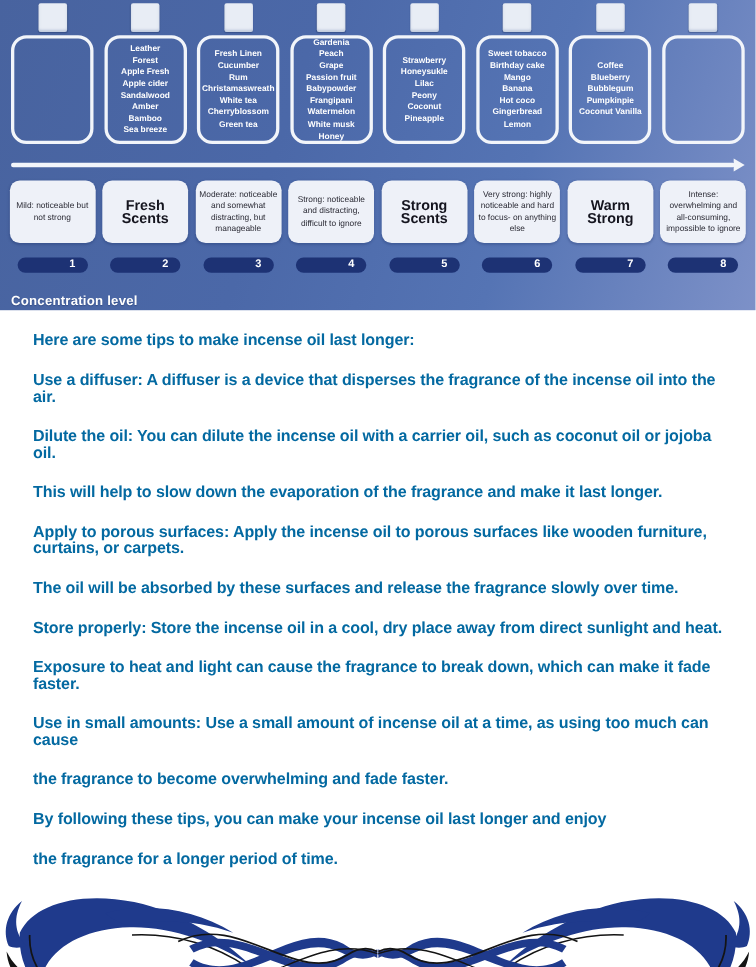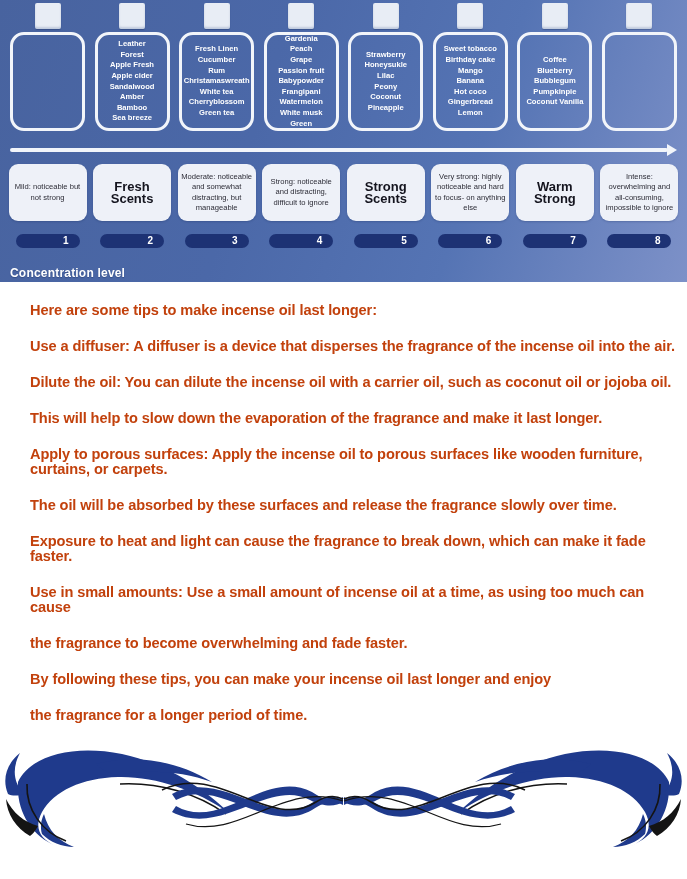--- a/index.html
+++ b/index.html
@@ -60,23 +60,23 @@
 
   .axis-label {
     position:absolute; left:10px; bottom:2px;
     color:#ffffff; font-weight:bold; font-size:12px; letter-spacing:.2px;
     text-shadow:0 1px 1px rgba(20,40,90,.4);
   }
 
   
   .tips { padding:21px 10px 0 30px; }
   .tips p {
-    margin:0 0 21px 0;
+    margin:0 15px 21px 0;
     font-size:14.6px; line-height:15px; font-weight:600;
-    color:#c2410c; letter-spacing:-0.1px;
+    color:#0369a1; letter-spacing:-0.1px;
   }
 
   
   .tribal-wrap { margin-top:0; }
   .tribal-wrap svg { display:block; }
 </style>
 </head>
 <body>
 
 <div class="banner">
@@ -122,21 +122,21 @@
       <div class="bottle-body">
         <div class="scent-list">
           <span>Gardenia</span>
           <span>Peach</span>
           <span>Grape</span>
           <span>Passion fruit</span>
           <span>Babypowder</span>
           <span>Frangipani</span>
           <span>Watermelon</span>
           <span>White musk</span>
-          <span>Green</span>
+          <span>Honey</span>
         </div>
       </div>
     </div>
     <div class="col">
       <div class="cap"></div>
       <div class="bottle-body">
         <div class="scent-list">
           <span>Strawberry</span>
           <span>Honeysukle</span>
           <span>Lilac</span>
@@ -257,20 +257,21 @@
   <div class="axis-label">Concentration level</div>
 </div>
 
 <div class="tips">
   <p>Here are some tips to make incense oil last longer:</p>
   <p>Use a diffuser: A diffuser is a device that disperses the fragrance of the incense oil into the air.</p>
   <p>Dilute the oil: You can dilute the incense oil with a carrier oil, such as coconut oil or jojoba oil.</p>
   <p>This will help to slow down the evaporation of the fragrance and make it last longer.</p>
   <p>Apply to porous surfaces: Apply the incense oil to porous surfaces like wooden furniture, curtains, or carpets.</p>
   <p>The oil will be absorbed by these surfaces and release the fragrance slowly over time.</p>
+  <p>Store properly: Store the incense oil in a cool, dry place away from direct sunlight and heat.</p>
   <p>Exposure to heat and light can cause the fragrance to break down, which can make it fade faster.</p>
   <p>Use in small amounts: Use a small amount of incense oil at a time, as using too much can cause</p>
   <p>the fragrance to become overwhelming and fade faster.</p>
   <p>By following these tips, you can make your incense oil last longer and enjoy</p>
   <p>the fragrance for a longer period of time.</p>
 </div>
 
 <div class="tribal-wrap">
   <svg width="687" height="105" viewBox="0 0 687 105" xmlns="http://www.w3.org/2000/svg">
     <g id="lh">

